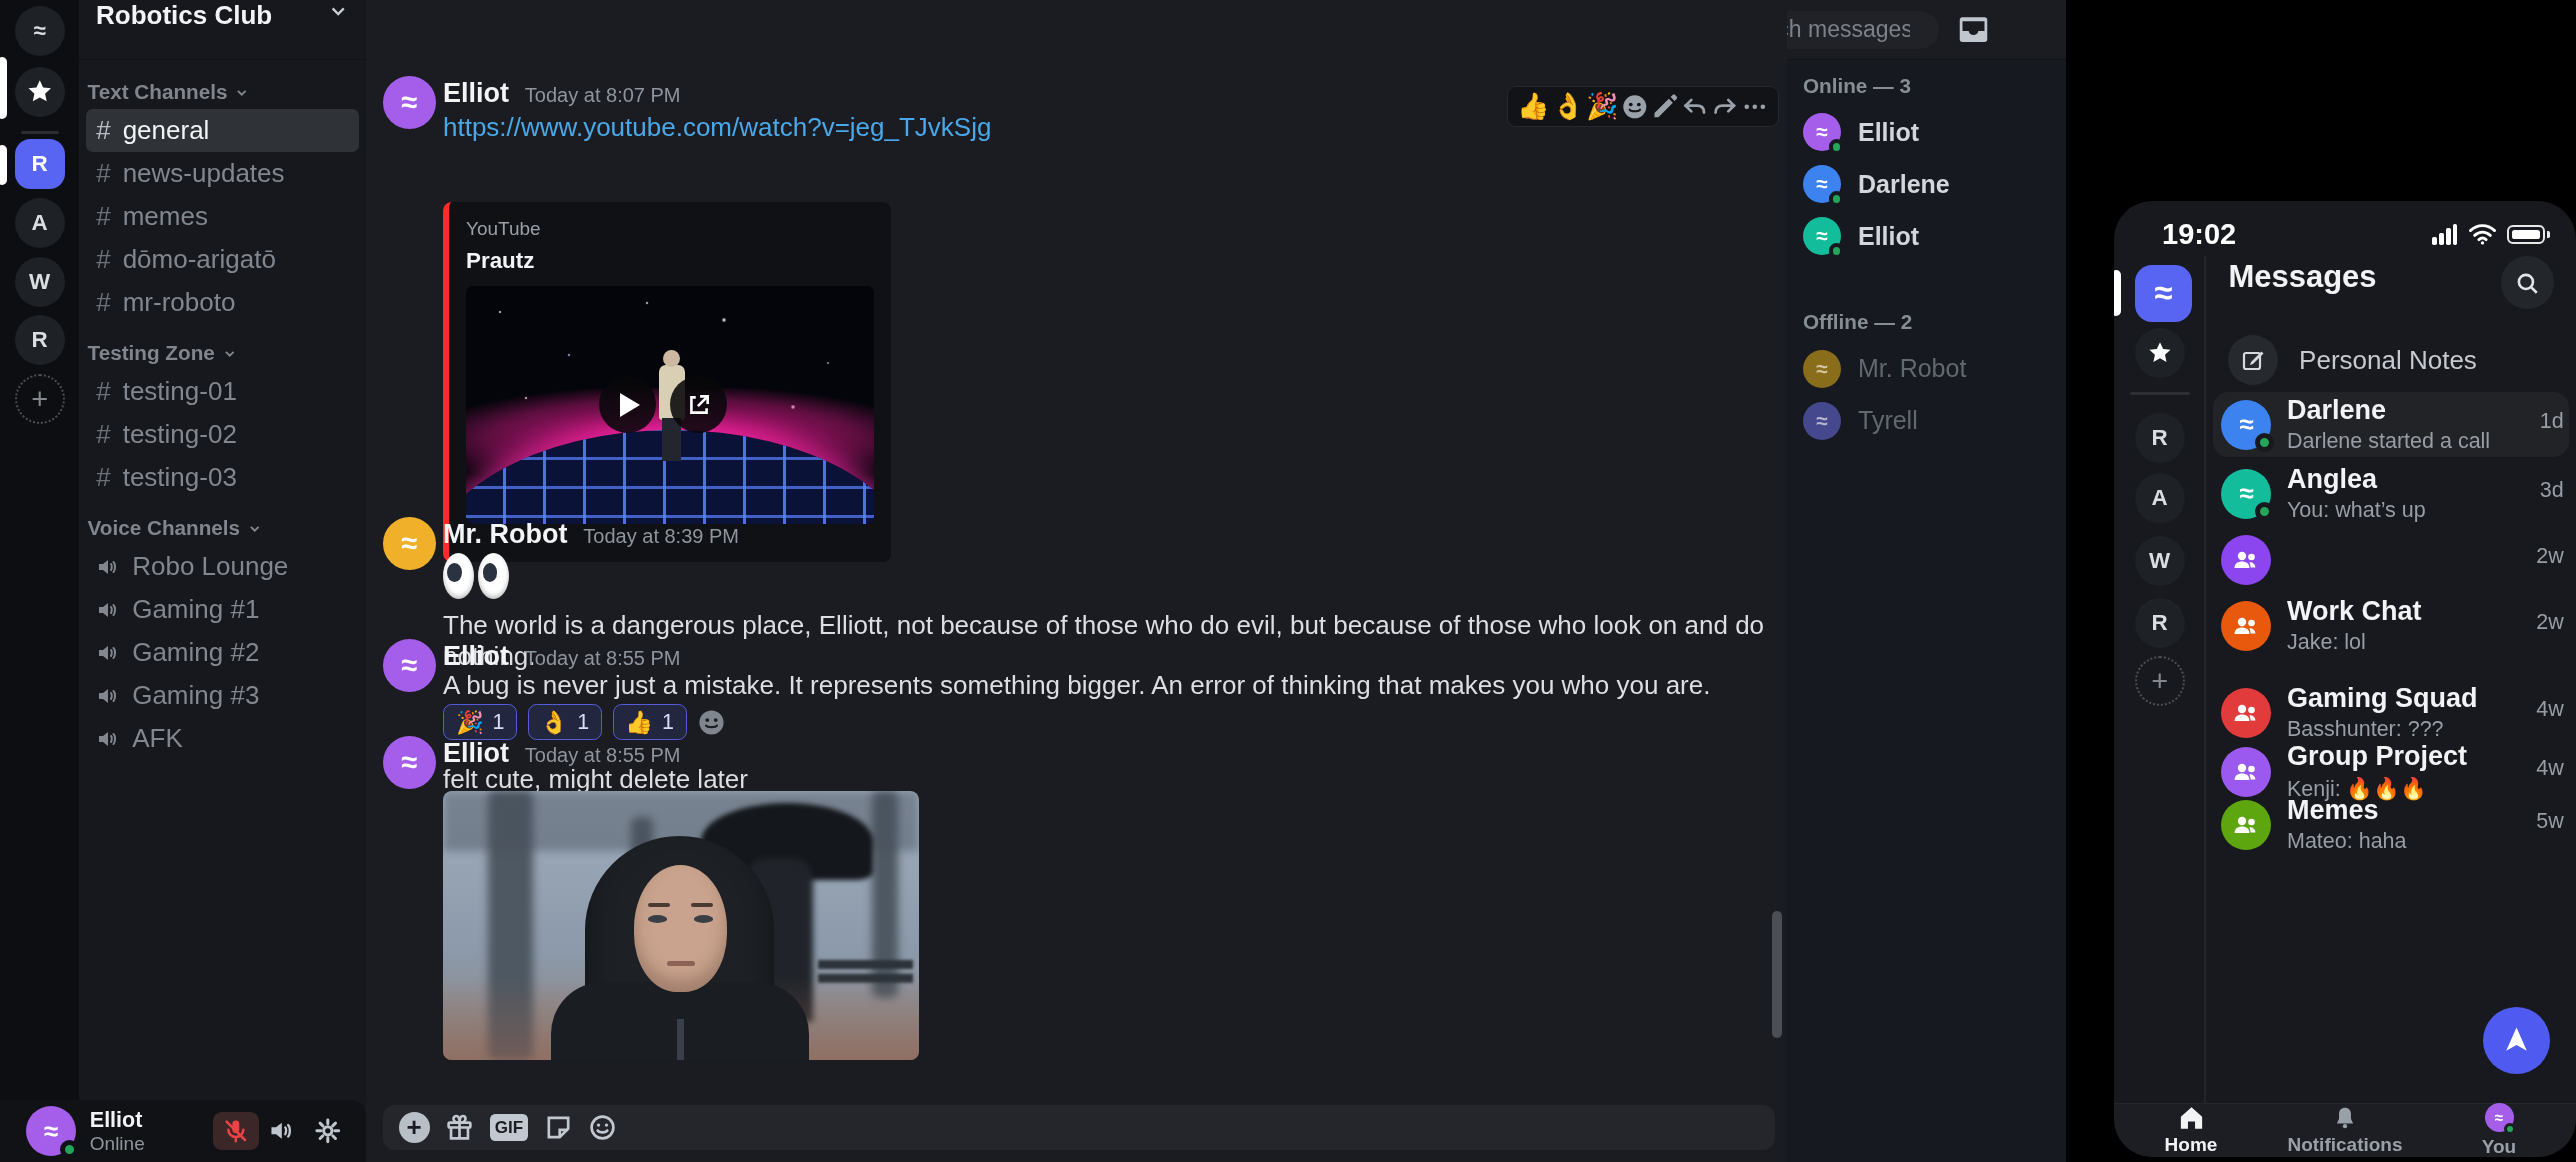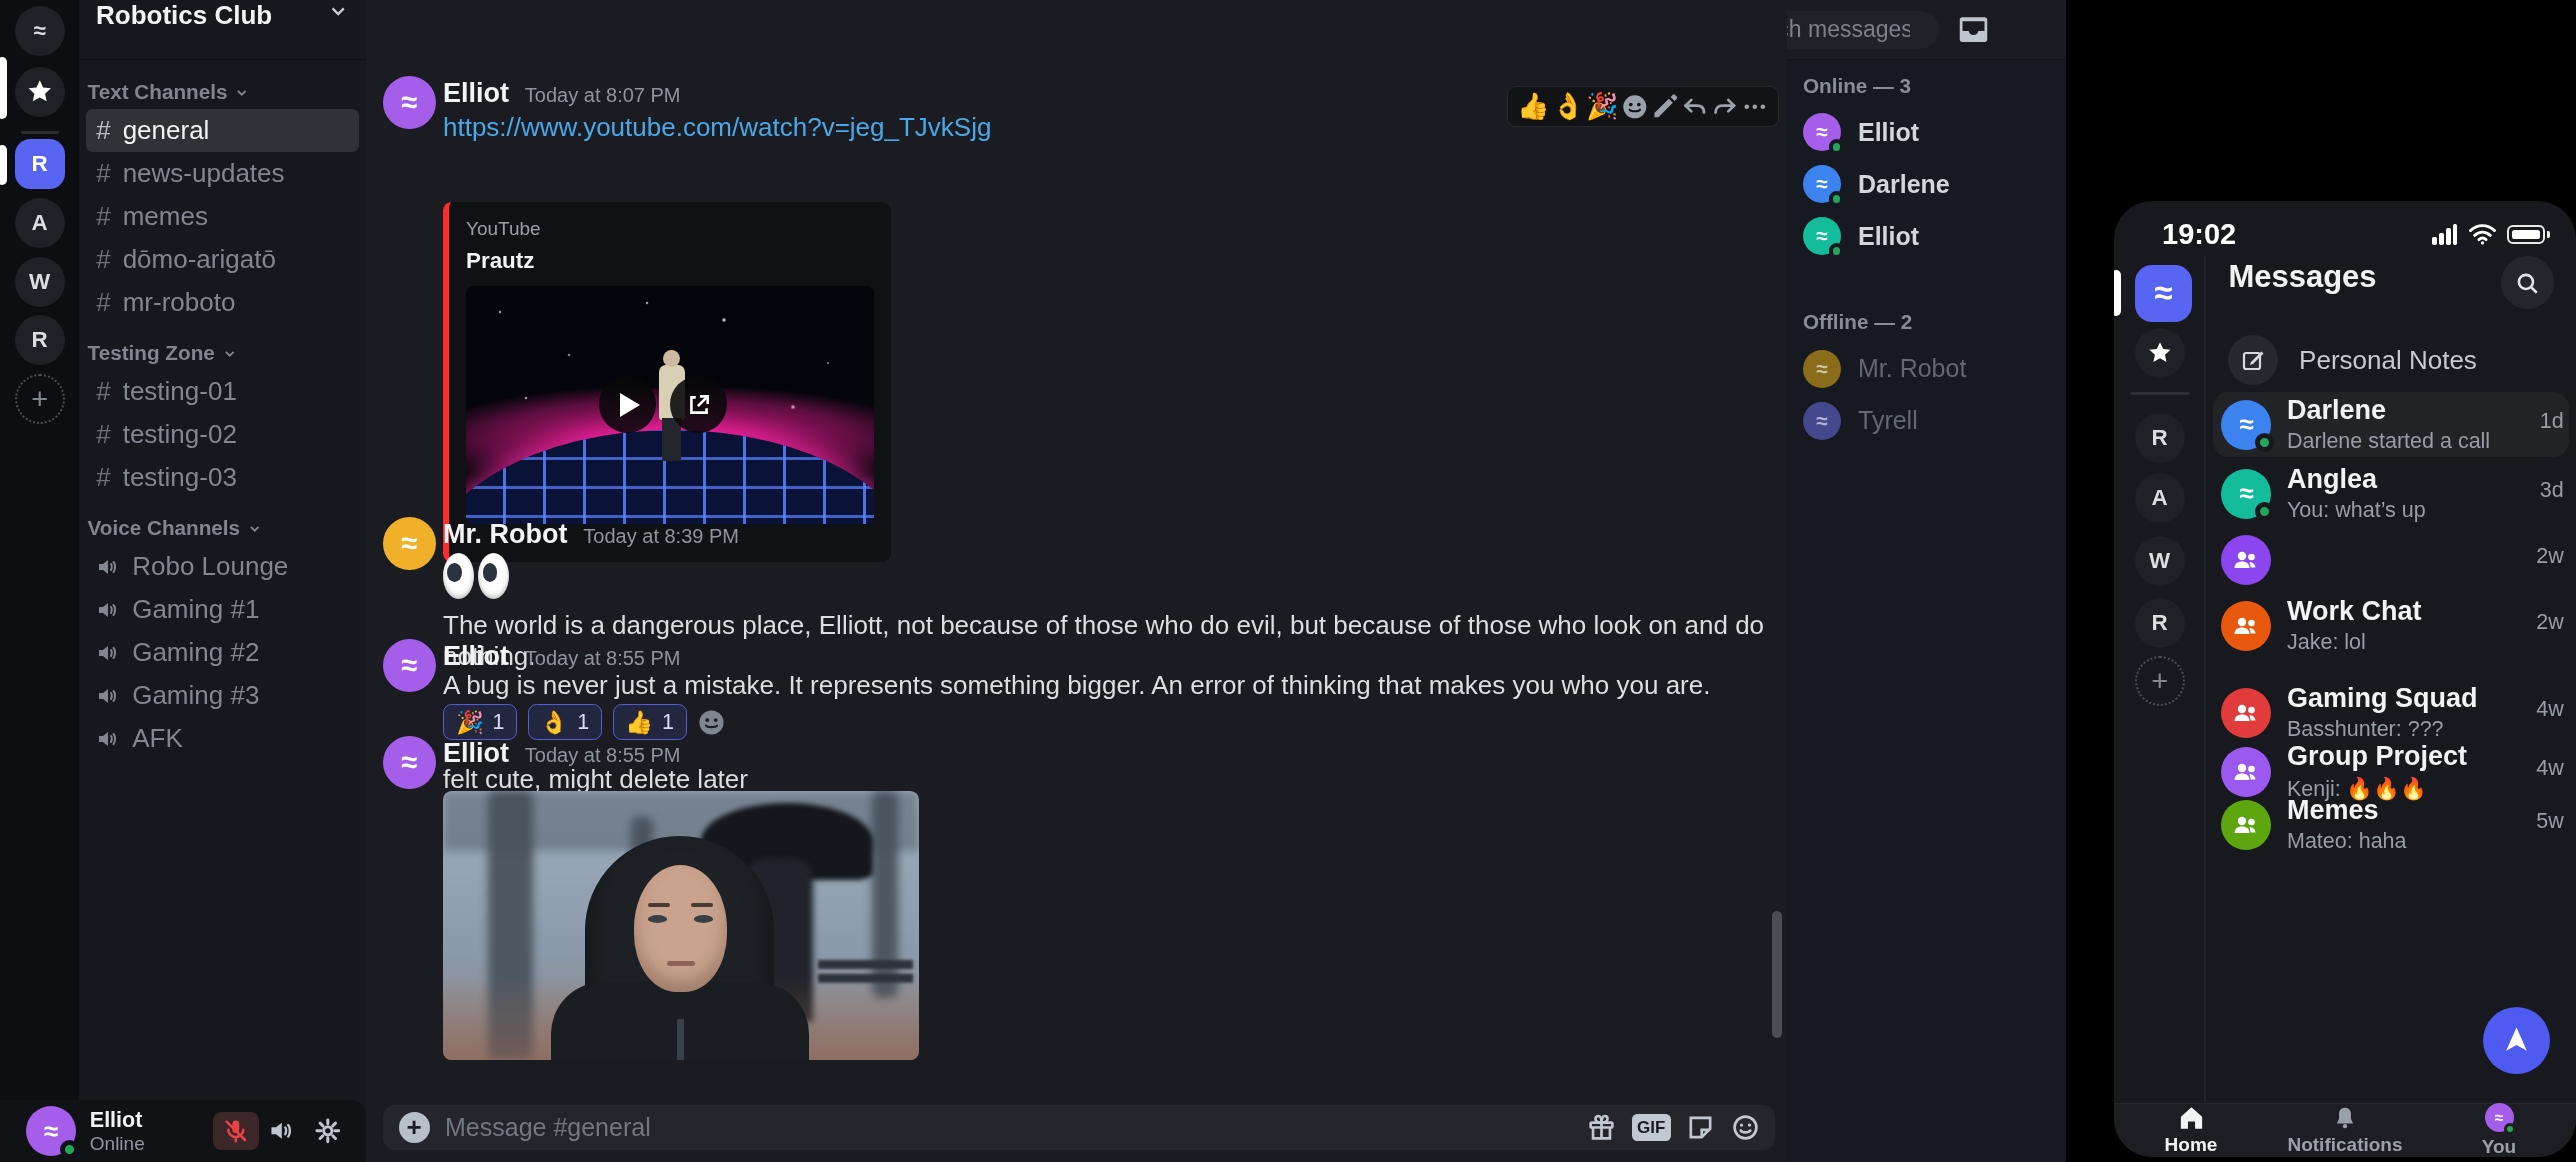--- a/index.html
+++ b/index.html
@@ -536,21 +536,20 @@
           </div>
           <div class="zip"></div>
         </div>
       </div>
     </div>
 
     <div class="scrollbar"></div>
 
     <div class="inputbar">
       <div class="plus-circle">+</div>
-      <input placeholder="Message #general" style="">
       <span class="in-icon">
           <svg width="29" height="29" viewBox="0 0 24 24" fill="none" stroke="currentColor" stroke-width="2.2">
             <rect x="3" y="8" width="18" height="4" rx="1"></rect>
             <path d="M5 12v9h14v-9M12 8v13"></path>
             <path d="M12 8C9 8 7 6.5 7 4.8 7 3.2 8.2 2.5 9.4 2.5c1.7 0 2.6 2.4 2.6 5.5 0-3.1.9-5.5 2.6-5.5 1.2 0 2.4.7 2.4 2.3C17 6.5 15 8 12 8z"></path>
           </svg>
         </span>
       <span class="gif-badge">GIF</span>
       <span class="in-icon">
           <svg width="29" height="29" viewBox="0 0 24 24" fill="none" stroke="currentColor" stroke-width="2.2">

